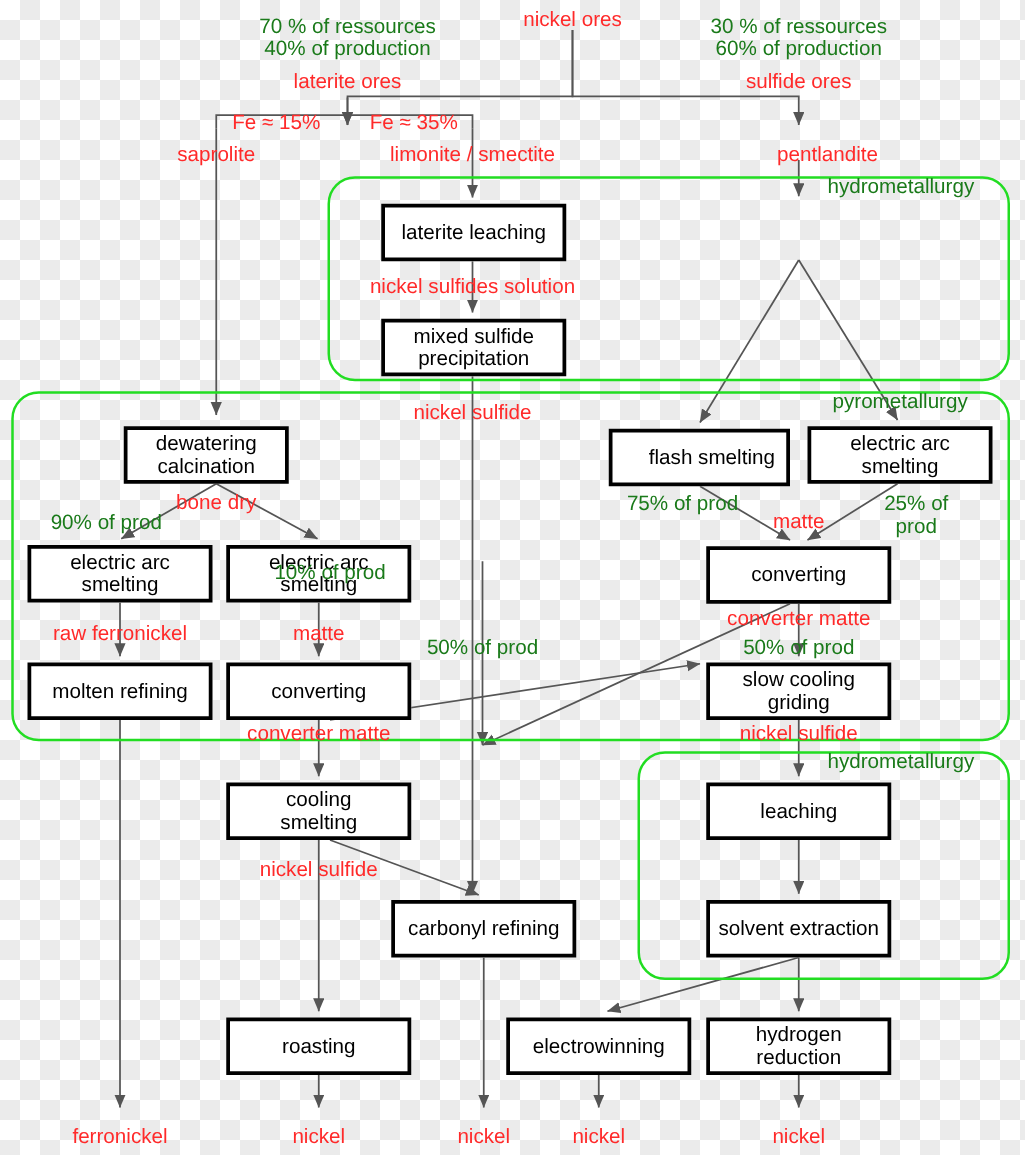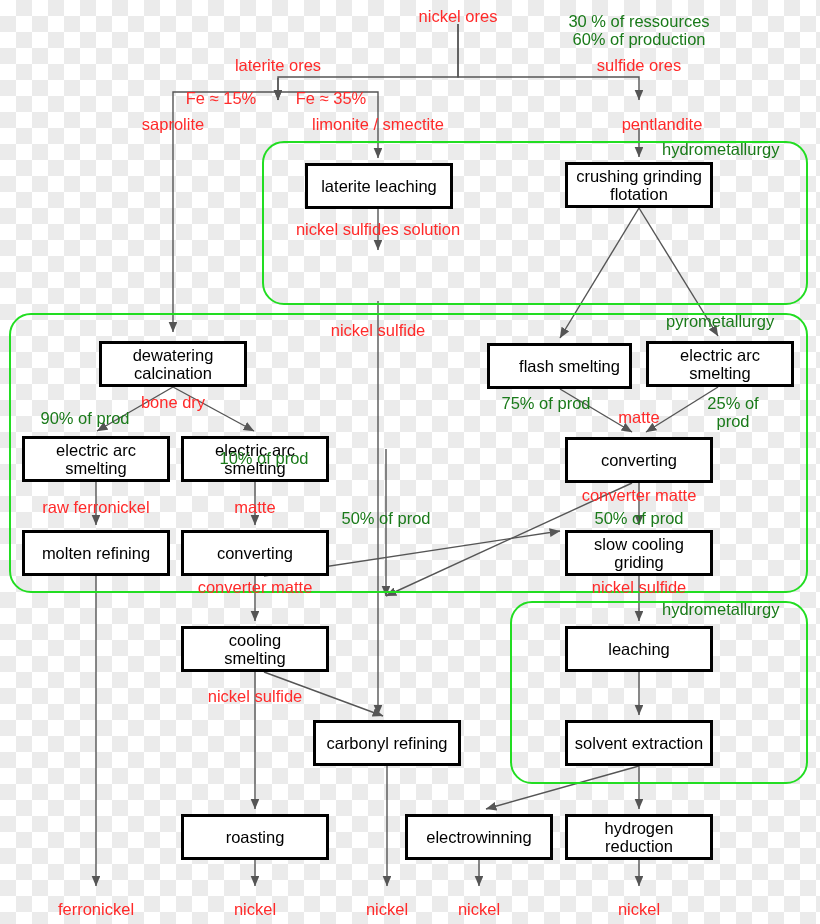--- a/index.html
+++ b/index.html
@@ -154,23 +154,23 @@
   <div class="group" style="left:262px; top:141px; width:546px; height:164px;"></div>
   <div class="group-title" style="left:662px; top:140px;">hydrometallurgy</div>
 
   <div class="group" style="left:9px; top:313px; width:799px; height:280px;"></div>
   <div class="group-title" style="left:666px; top:312px;">pyrometallurgy</div>
 
   <div class="group" style="left:510px; top:601px; width:298px; height:183px;"></div>
   <div class="group-title" style="left:662px; top:600px;">hydrometallurgy</div>
 
   <div class="node" style="left:305px; top:163px; width:148px; height:46px;">laterite leaching</div>
-  <div class="node" style="left:565px; top:162px; width:148px; height:46px;">crushing grinding
-flotation</div>
-  <div class="node" style="left:99px; top:341px; width:148px; height:46px;">dewatering
+  <div class="node" style="left:305px; top:255px; width:148px; height:46px;">mixed sulfide
+precipitation</div>
+  <div class="node" style="left:99px; top:341px; width:132px; height:46px;">dewatering
 calcination</div>
   <div class="node" style="left:487px; top:343px; width:145px; height:46px;padding-left:20px;">flash smelting</div>
   <div class="node" style="left:646px; top:341px; width:148px; height:46px;">electric arc
 smelting</div>
   <div class="node" style="left:22px; top:436px; width:148px; height:46px;">electric arc
 smelting</div>
   <div class="node" style="left:181px; top:436px; width:148px; height:46px;">electric arc
 smelting</div>
   <div class="node" style="left:565px; top:437px; width:148px; height:46px;">converting</div>
   <div class="node" style="left:22px; top:530px; width:148px; height:46px;">molten refining</div>
@@ -181,20 +181,22 @@
 smelting</div>
   <div class="node" style="left:565px; top:626px; width:148px; height:46px;">leaching</div>
   <div class="node" style="left:313px; top:720px; width:148px; height:46px;">carbonyl refining</div>
   <div class="node" style="left:565px; top:720px; width:148px; height:46px;">solvent extraction</div>
   <div class="node" style="left:181px; top:814px; width:148px; height:46px;">roasting</div>
   <div class="node" style="left:565px; top:814px; width:148px; height:46px;">hydrogen
 reduction</div>
   <div class="node" style="left:405px; top:814px; width:148px; height:46px;">electrowinning</div>
 
   <div class="lbl red" style="left:458px; top:7px;">nickel ores</div>
+  <div class="lbl green" style="left:278px; top:12px;">70 % of ressources
+40% of production</div>
   <div class="lbl green" style="left:639px; top:12px;">30 % of ressources
 60% of production</div>
   <div class="lbl red" style="left:278px; top:56px;">laterite ores</div>
   <div class="lbl red" style="left:639px; top:56px;">sulfide ores</div>
   <div class="lbl red" style="left:221px; top:89px;">Fe ≈ 15%</div>
   <div class="lbl red" style="left:331px; top:89px;">Fe ≈ 35%</div>
   <div class="lbl red" style="left:173px; top:115px;">saprolite</div>
   <div class="lbl red" style="left:378px; top:115px;">limonite / smectite</div>
   <div class="lbl red" style="left:662px; top:115px;">pentlandite</div>
   <div class="lbl red" style="left:378px; top:220px;">nickel sulfides solution</div>

